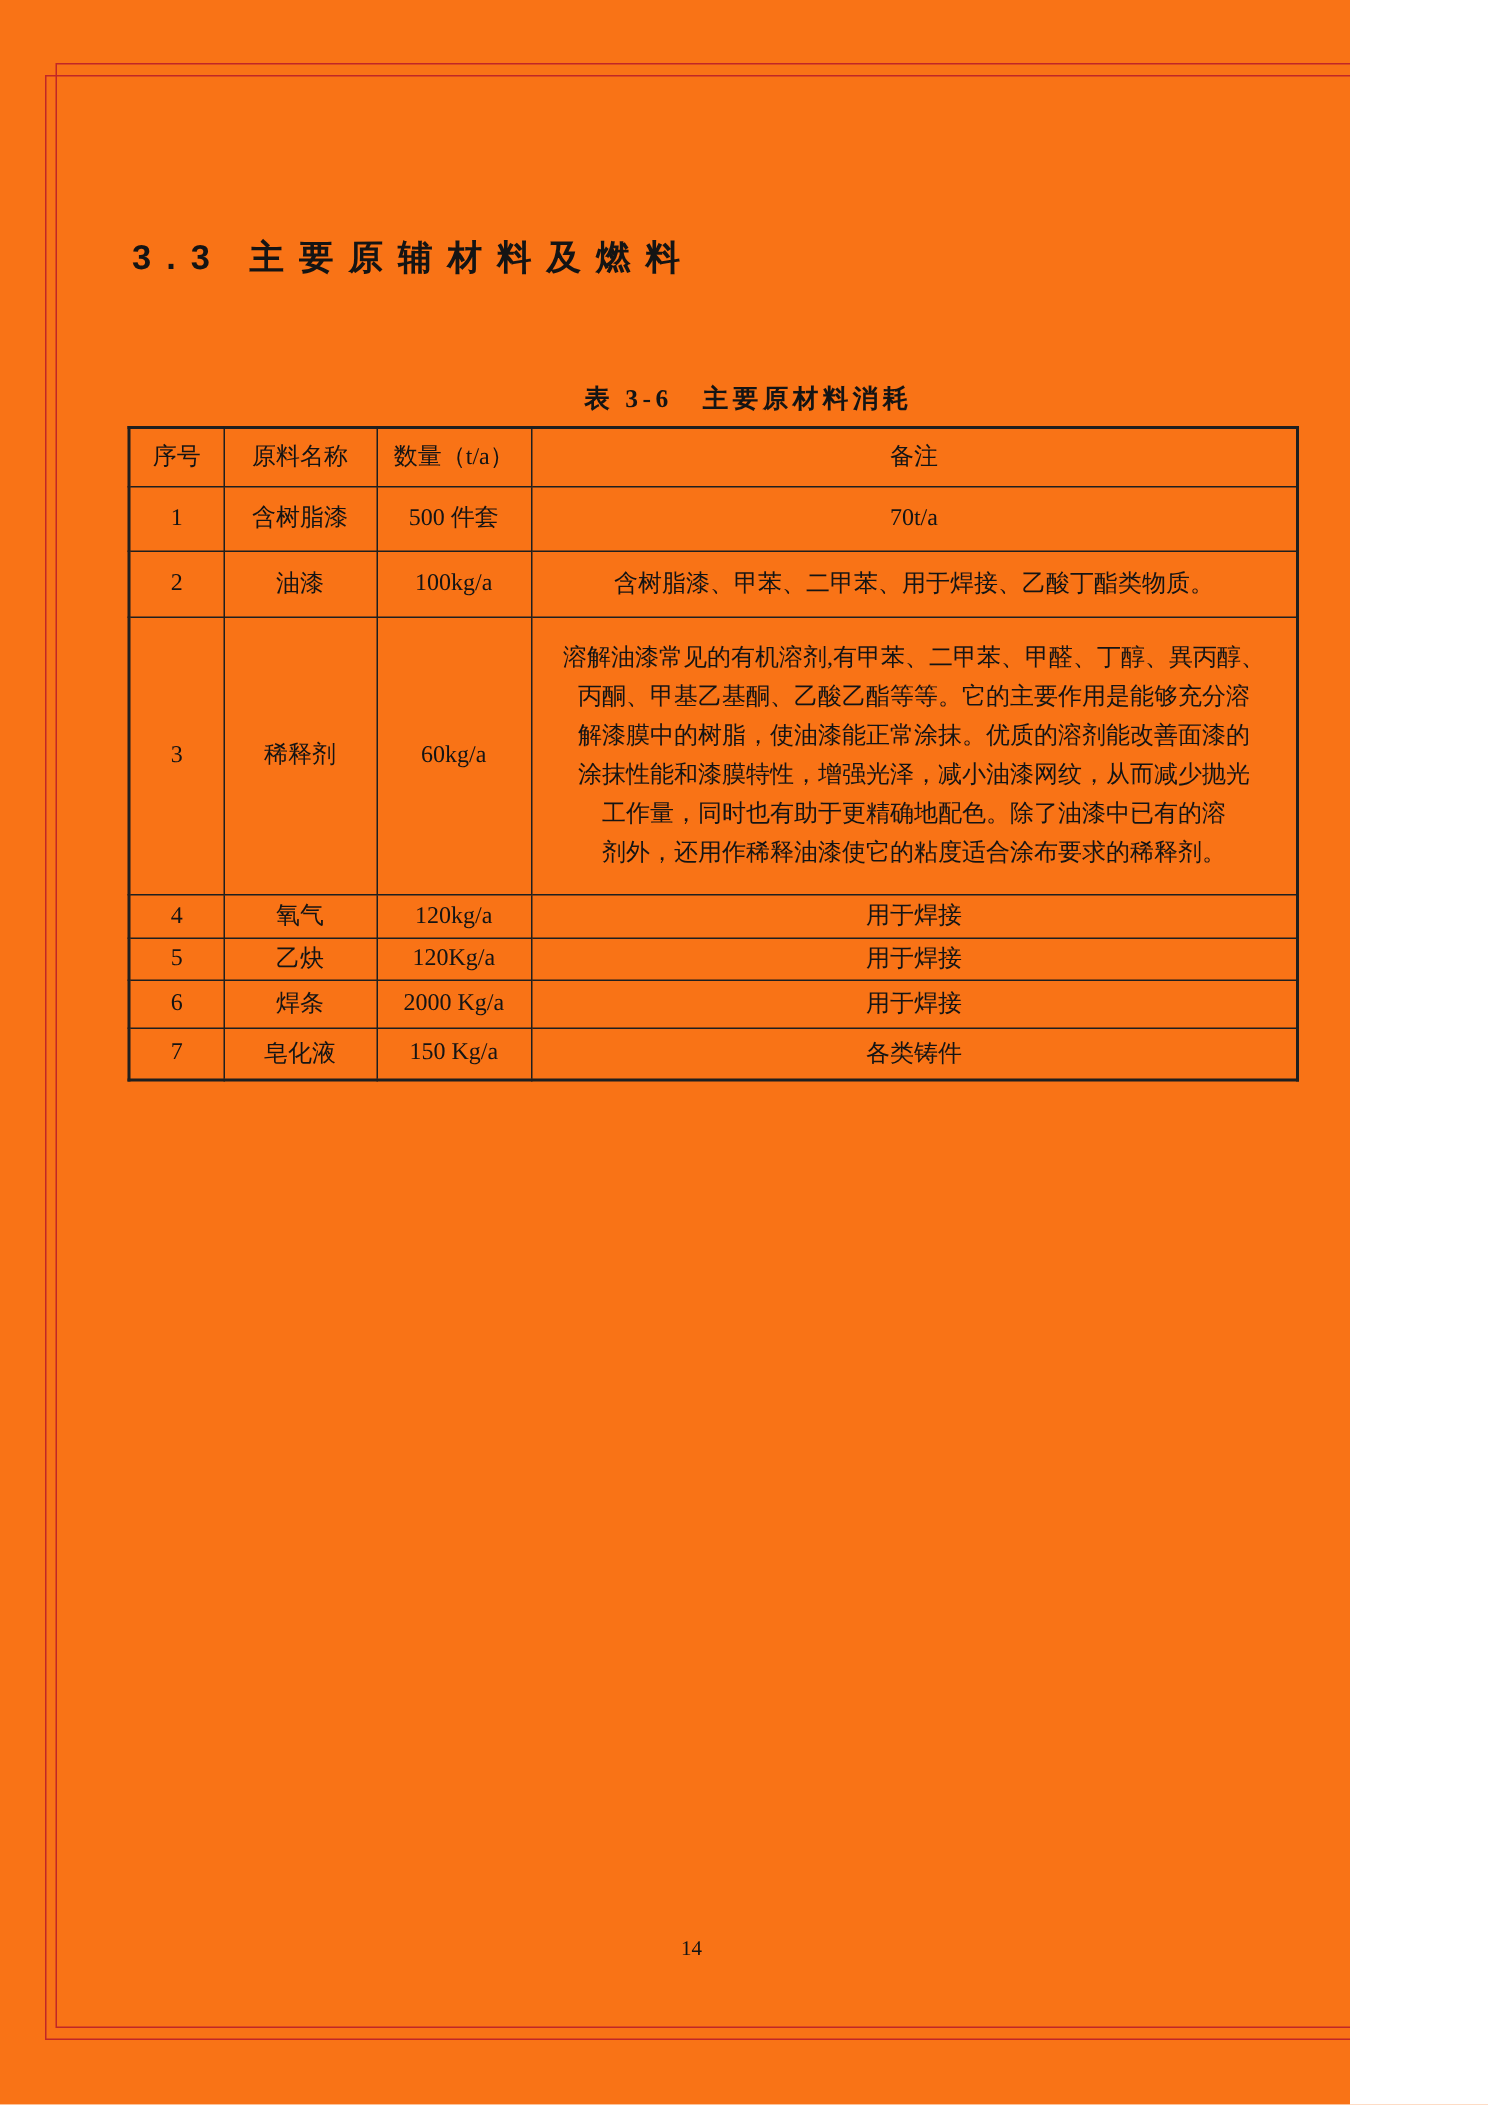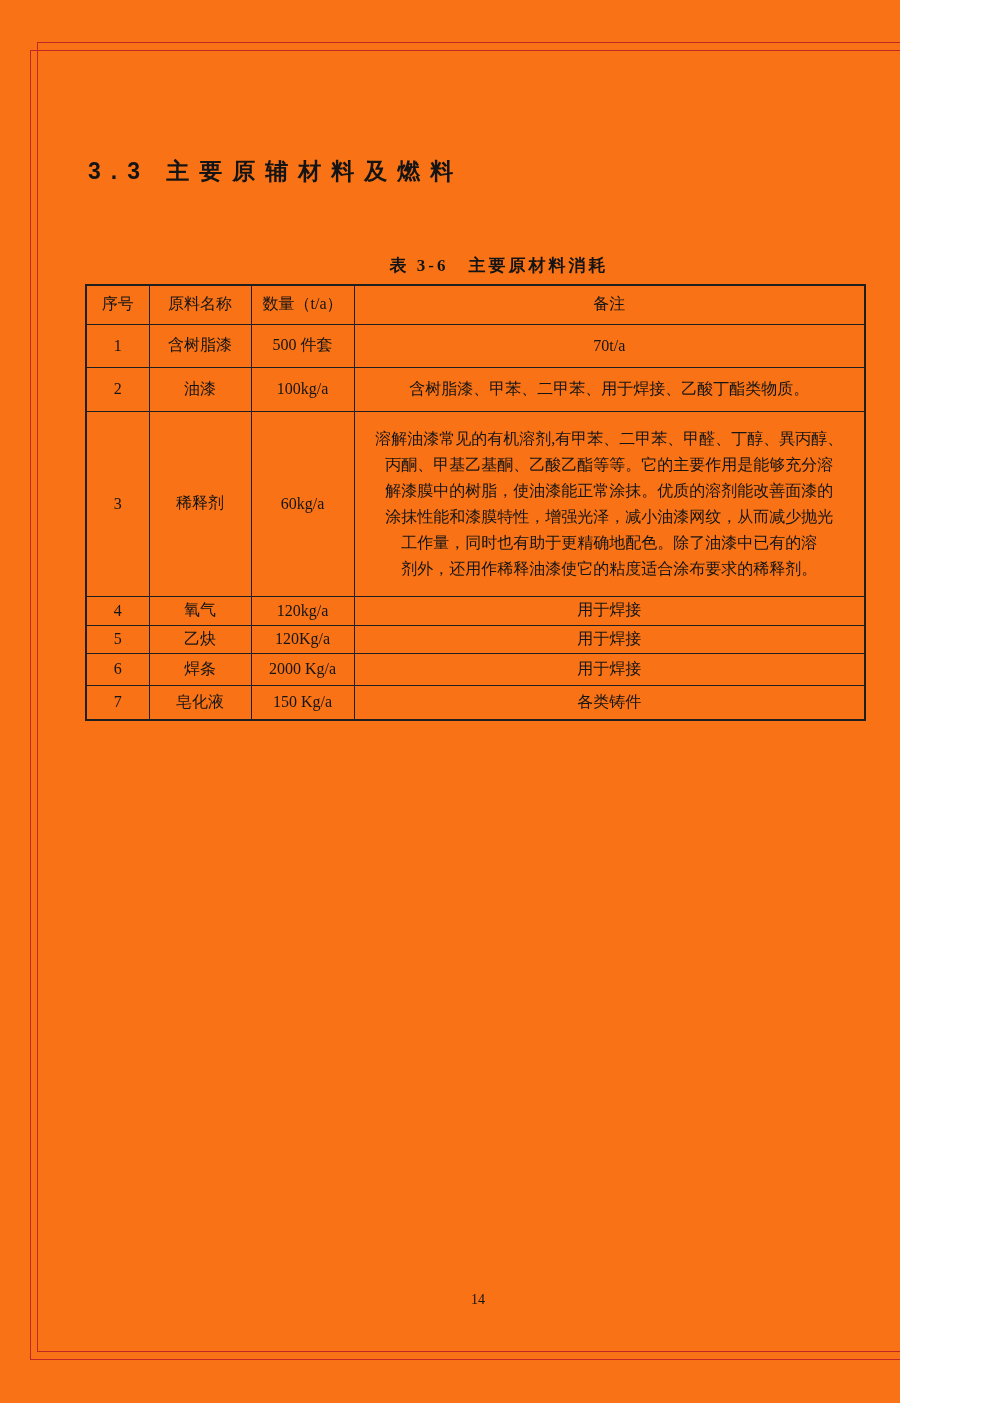--- a/index.html
+++ b/index.html
@@ -75,23 +75,22 @@
   tbody tr:nth-child(6) { height: 32px; }
   tbody tr:nth-child(7) { height: 35px; }
   tbody tr:nth-child(3) td.remark {
     white-space: pre-line;
     line-height: 26px;
     padding: 14px 6px;
   }
 
   .page-number {
     position: absolute;
-    left: 438px; top: 1292px;
+    left: 454px; top: 1292px;
     width: 80px;
-    text-align: center;
     font-size: 14px;
     font-family: Liberation Serif, serif;
   }
 </style>
 </head>
 <body>
 
 <div class="page">
 
   <div class="frame frame-a"></div>

